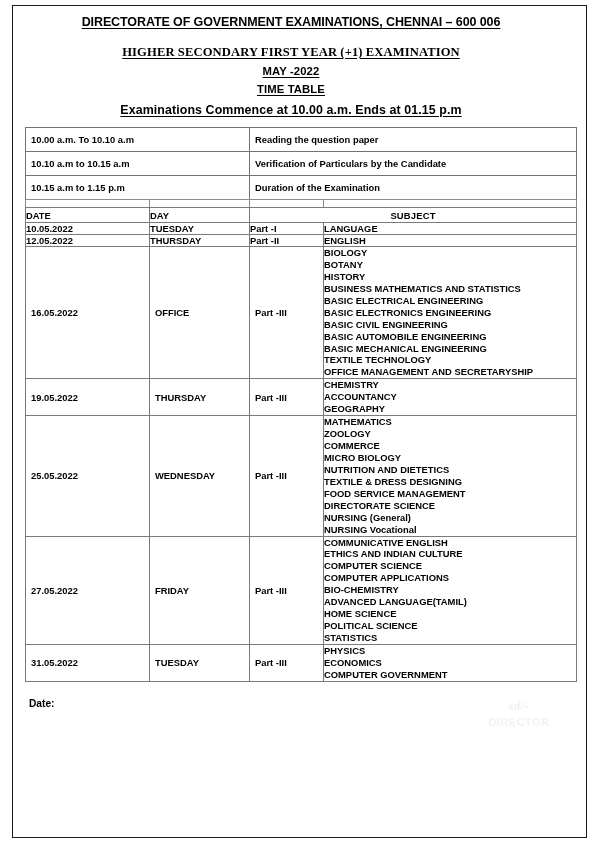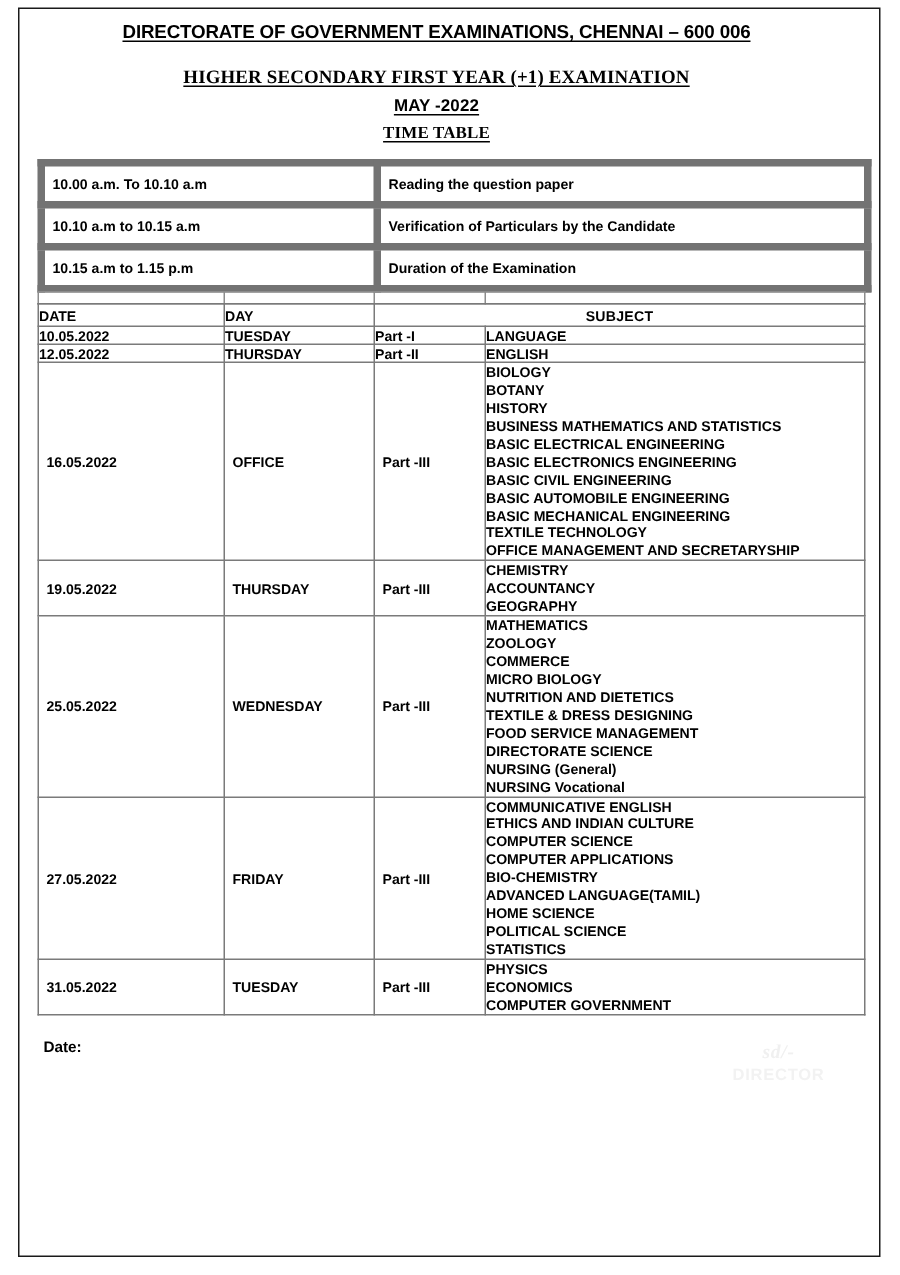--- a/index.html
+++ b/index.html
@@ -58,37 +58,36 @@
     font-size: 12.6px;
     font-family: Liberation Serif, serif;
   }
   .hdr-3 {
     font-size: 11.3px;
     margin-top: 5px;
   }
   .hdr-4 {
     font-size: 11.3px;
     margin-top: 4px;
-    font-family: Liberation Serif, serif;
   }
   .hdr-5 {
     font-size: 12.4px;
     margin-top: 6px;
   }
 
   
   .timing-table {
     border-collapse: collapse;
     table-layout: fixed;
     width: 551px;
     margin-left: 13px;
     margin-top: 9px;
   }
   .timing-table td {
-    border: 5px solid #737373;
+    border: 1px solid #737373;
     font-size: 9.4px;
     font-weight: bold;
     padding: 5px 0 5px 5px;
     height: 13px;
     vertical-align: middle;
   }
   .tt-col-a { width: 224px; }
   .tt-col-b { width: 327px; }
 
   
@@ -183,20 +182,21 @@
 <div class="page-border"></div>
 
 <div class="page-inner">
 
   <div class="doc-header">
     <div><span class="hdr-line hdr-1">DIRECTORATE OF GOVERNMENT EXAMINATIONS, CHENNAI – 600 006</span></div>
     <div class="hdr-gap-1"></div>
     <div><span class="hdr-line hdr-2">HIGHER SECONDARY FIRST YEAR (+1) EXAMINATION</span></div>
     <div><span class="hdr-line hdr-3">MAY -2022</span></div>
     <div><span class="hdr-line hdr-4">TIME TABLE</span></div>
+    <div><span class="hdr-line hdr-5">Examinations Commence at 10.00 a.m. Ends at 01.15 p.m</span></div>
   </div>
 
   <table class="timing-table">
     <colgroup>
       <col class="tt-col-a">
         <col class="tt-col-b">
     </colgroup>
     <tbody>
       <tr>
         <td>10.00 a.m. To 10.10 a.m</td>

